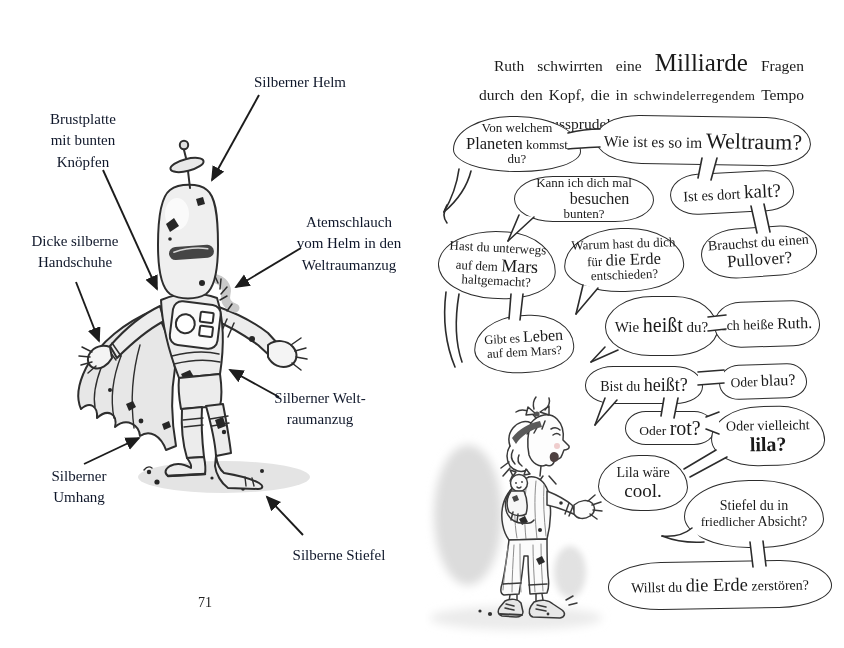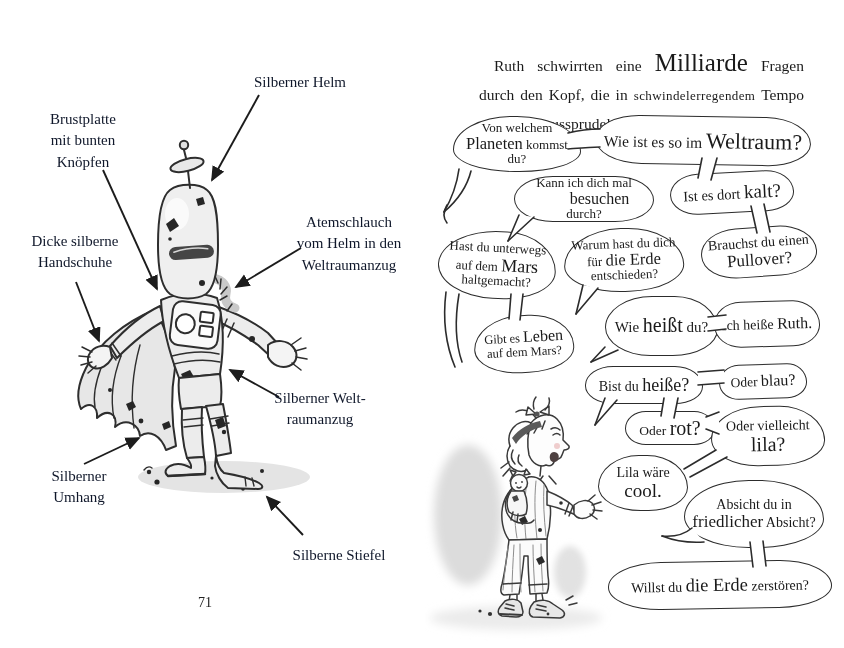--- a/index.html
+++ b/index.html
@@ -235,21 +235,21 @@
     </g>
   </svg>
 
   <div class="bubble" style="left:453px;top:116px;width:128px;height:56px;font-size:13px;border-radius:48% 52% 50% 50% / 62% 66% 38% 42%;">
     <div class="bt"><span>Von welchem </span><span class="bw" style="font-size:16.5px;">Planeten</span><span> kommst du?</span></div>
   </div>
   <div class="bubble" style="left:595px;top:116px;width:216px;height:49px;font-size:15.5px;border-radius:50% 50% 48% 52% / 120% 130% 110% 120%;transform:rotate(1deg);">
     <div class="bt"><span>Wie ist es so im </span><span class="bw" style="font-size:22px;">Weltraum?</span><span></span></div>
   </div>
   <div class="bubble" style="left:514px;top:176px;width:140px;height:46px;font-size:13px;border-radius:50% 50% 50% 50% / 90% 95% 85% 90%;">
-    <div class="bt"><span>Kann ich dich mal </span><span class="bw" style="font-size:16px;margin-left:31px;">besuchen</span><span> durch?</span></div>
+    <div class="bt"><span>Kann ich dich mal </span><span class="bw" style="font-size:16px;margin-left:31px;">besuchen</span><span> bunten?</span></div>
   </div>
   <div class="bubble" style="left:670px;top:172px;width:124px;height:41px;font-size:14.5px;border-radius:50% 50% 50% 50% / 110% 120% 100% 110%;transform:rotate(-3deg);">
     <div class="bt"><span>Ist es dort </span><span class="bw" style="font-size:19px;">kalt?</span><span></span></div>
   </div>
   <div class="bubble" style="left:438px;top:231px;width:118px;height:68px;font-size:13px;border-radius:55% 45% 50% 50% / 55% 60% 45% 50%;transform:rotate(3deg);">
     <div class="bt"><span>Hast du unterwegs auf dem </span><span class="bw" style="font-size:18px;">Mars</span><span> haltgemacht?</span></div>
   </div>
   <div class="bubble" style="left:564px;top:228px;width:120px;height:64px;font-size:13px;border-radius:50% 50% 48% 52% / 60% 62% 42% 44%;transform:rotate(-2deg);">
     <div class="bt"><span>Warum hast du dich für </span><span class="bw" style="font-size:16.5px;">die Erde</span><span> entschieden?</span></div>
   </div>
@@ -259,36 +259,36 @@
   <div class="bubble" style="left:474px;top:315px;width:100px;height:58px;font-size:12.5px;border-radius:52% 48% 50% 50% / 62% 60% 44% 46%;transform:rotate(-3deg);">
     <div class="bt"><span>Gibt es </span><span class="bw" style="font-size:16px;">Leben</span><span> auf dem Mars?</span></div>
   </div>
   <div class="bubble" style="left:605px;top:296px;width:113px;height:60px;font-size:15px;border-radius:52% 48% 50% 50% / 65% 70% 55% 60%;">
     <div class="bt"><span>Wie </span><span class="bw" style="font-size:20px;">heißt</span><span> du?</span></div>
   </div>
   <div class="bubble" style="left:714px;top:301px;width:106px;height:46px;font-size:14px;border-radius:50% 50% 50% 50% / 95% 105% 90% 95%;transform:rotate(-1.5deg);">
     <div class="bt"><span>Ich heiße </span><span class="bw" style="font-size:16px;">Ruth.</span><span></span></div>
   </div>
   <div class="bubble" style="left:585px;top:366px;width:118px;height:38px;font-size:14px;border-radius:50% 50% 50% 50% / 105% 115% 95% 100%;">
-    <div class="bt"><span>Bist du </span><span class="bw" style="font-size:18px;">heiße?</span><span></span></div>
+    <div class="bt"><span>Bist du </span><span class="bw" style="font-size:18px;">heißt?</span><span></span></div>
   </div>
   <div class="bubble" style="left:719px;top:364px;width:88px;height:35px;font-size:13.5px;border-radius:50% 50% 50% 50% / 110% 120% 100% 105%;transform:rotate(-2deg);">
     <div class="bt"><span>Oder </span><span class="bw" style="font-size:16px;">blau?</span><span></span></div>
   </div>
   <div class="bubble" style="left:625px;top:411px;width:90px;height:34px;font-size:13.5px;border-radius:50% 50% 50% 50% / 110% 115% 100% 105%;">
     <div class="bt"><span>Oder </span><span class="bw" style="font-size:20px;margin-top:42px;">rot?</span><span></span></div>
   </div>
   <div class="bubble" style="left:711px;top:406px;width:114px;height:60px;font-size:14px;border-radius:52% 48% 50% 50% / 65% 70% 50% 55%;transform:rotate(-1deg);">
-    <div class="bt"><span>Oder vielleicht </span><span class="bw" style="font-size:20px;">lila?</span><span></span></div>
+    <div class="bt"><span>Oder vielleicht </span><span class="bw" style="font-size:20px;font-weight:bold;">lila?</span><span></span></div>
   </div>
   <div class="bubble" style="left:598px;top:455px;width:90px;height:56px;font-size:14px;border-radius:50% 50% 48% 52% / 62% 64% 46% 48%;">
     <div class="bt"><span>Lila wäre </span><span class="bw" style="font-size:19px;">cool.</span><span></span></div>
   </div>
   <div class="bubble" style="left:684px;top:480px;width:140px;height:68px;font-size:14px;border-radius:50% 50% 50% 50% / 58% 62% 46% 50%;">
-    <div class="bt"><span>Absicht du in </span><span class="bw" style="font-size:17px;">friedlicher</span><span> Absicht?</span></div>
+    <div class="bt"><span>Stiefel du in </span><span class="bw" style="font-size:13px;">friedlicher</span><span> Absicht?</span></div>
   </div>
   <div class="bubble" style="left:608px;top:561px;width:224px;height:48px;font-size:14px;border-radius:50% 50% 50% 50% / 105% 115% 95% 100%;transform:rotate(-1deg);">
     <div class="bt"><span>Willst du </span><span class="bw" style="font-size:18.5px;">die Erde</span><span> zerstören?</span></div>
   </div>
 
   <svg class="overlay" width="844" height="648" viewBox="0 0 844 648">
     <g stroke="none" fill="#ffffff">
       <path d="M459,167 L471,169 C467,186 458,200 444,212 C452,197 457,183 459,167 Z"></path>
       <path d="M568,133 L600,129 L600,147 L568,149 Z"></path>
       <path d="M702,158 L717,158 L711,180 L698,178 Z"></path>

